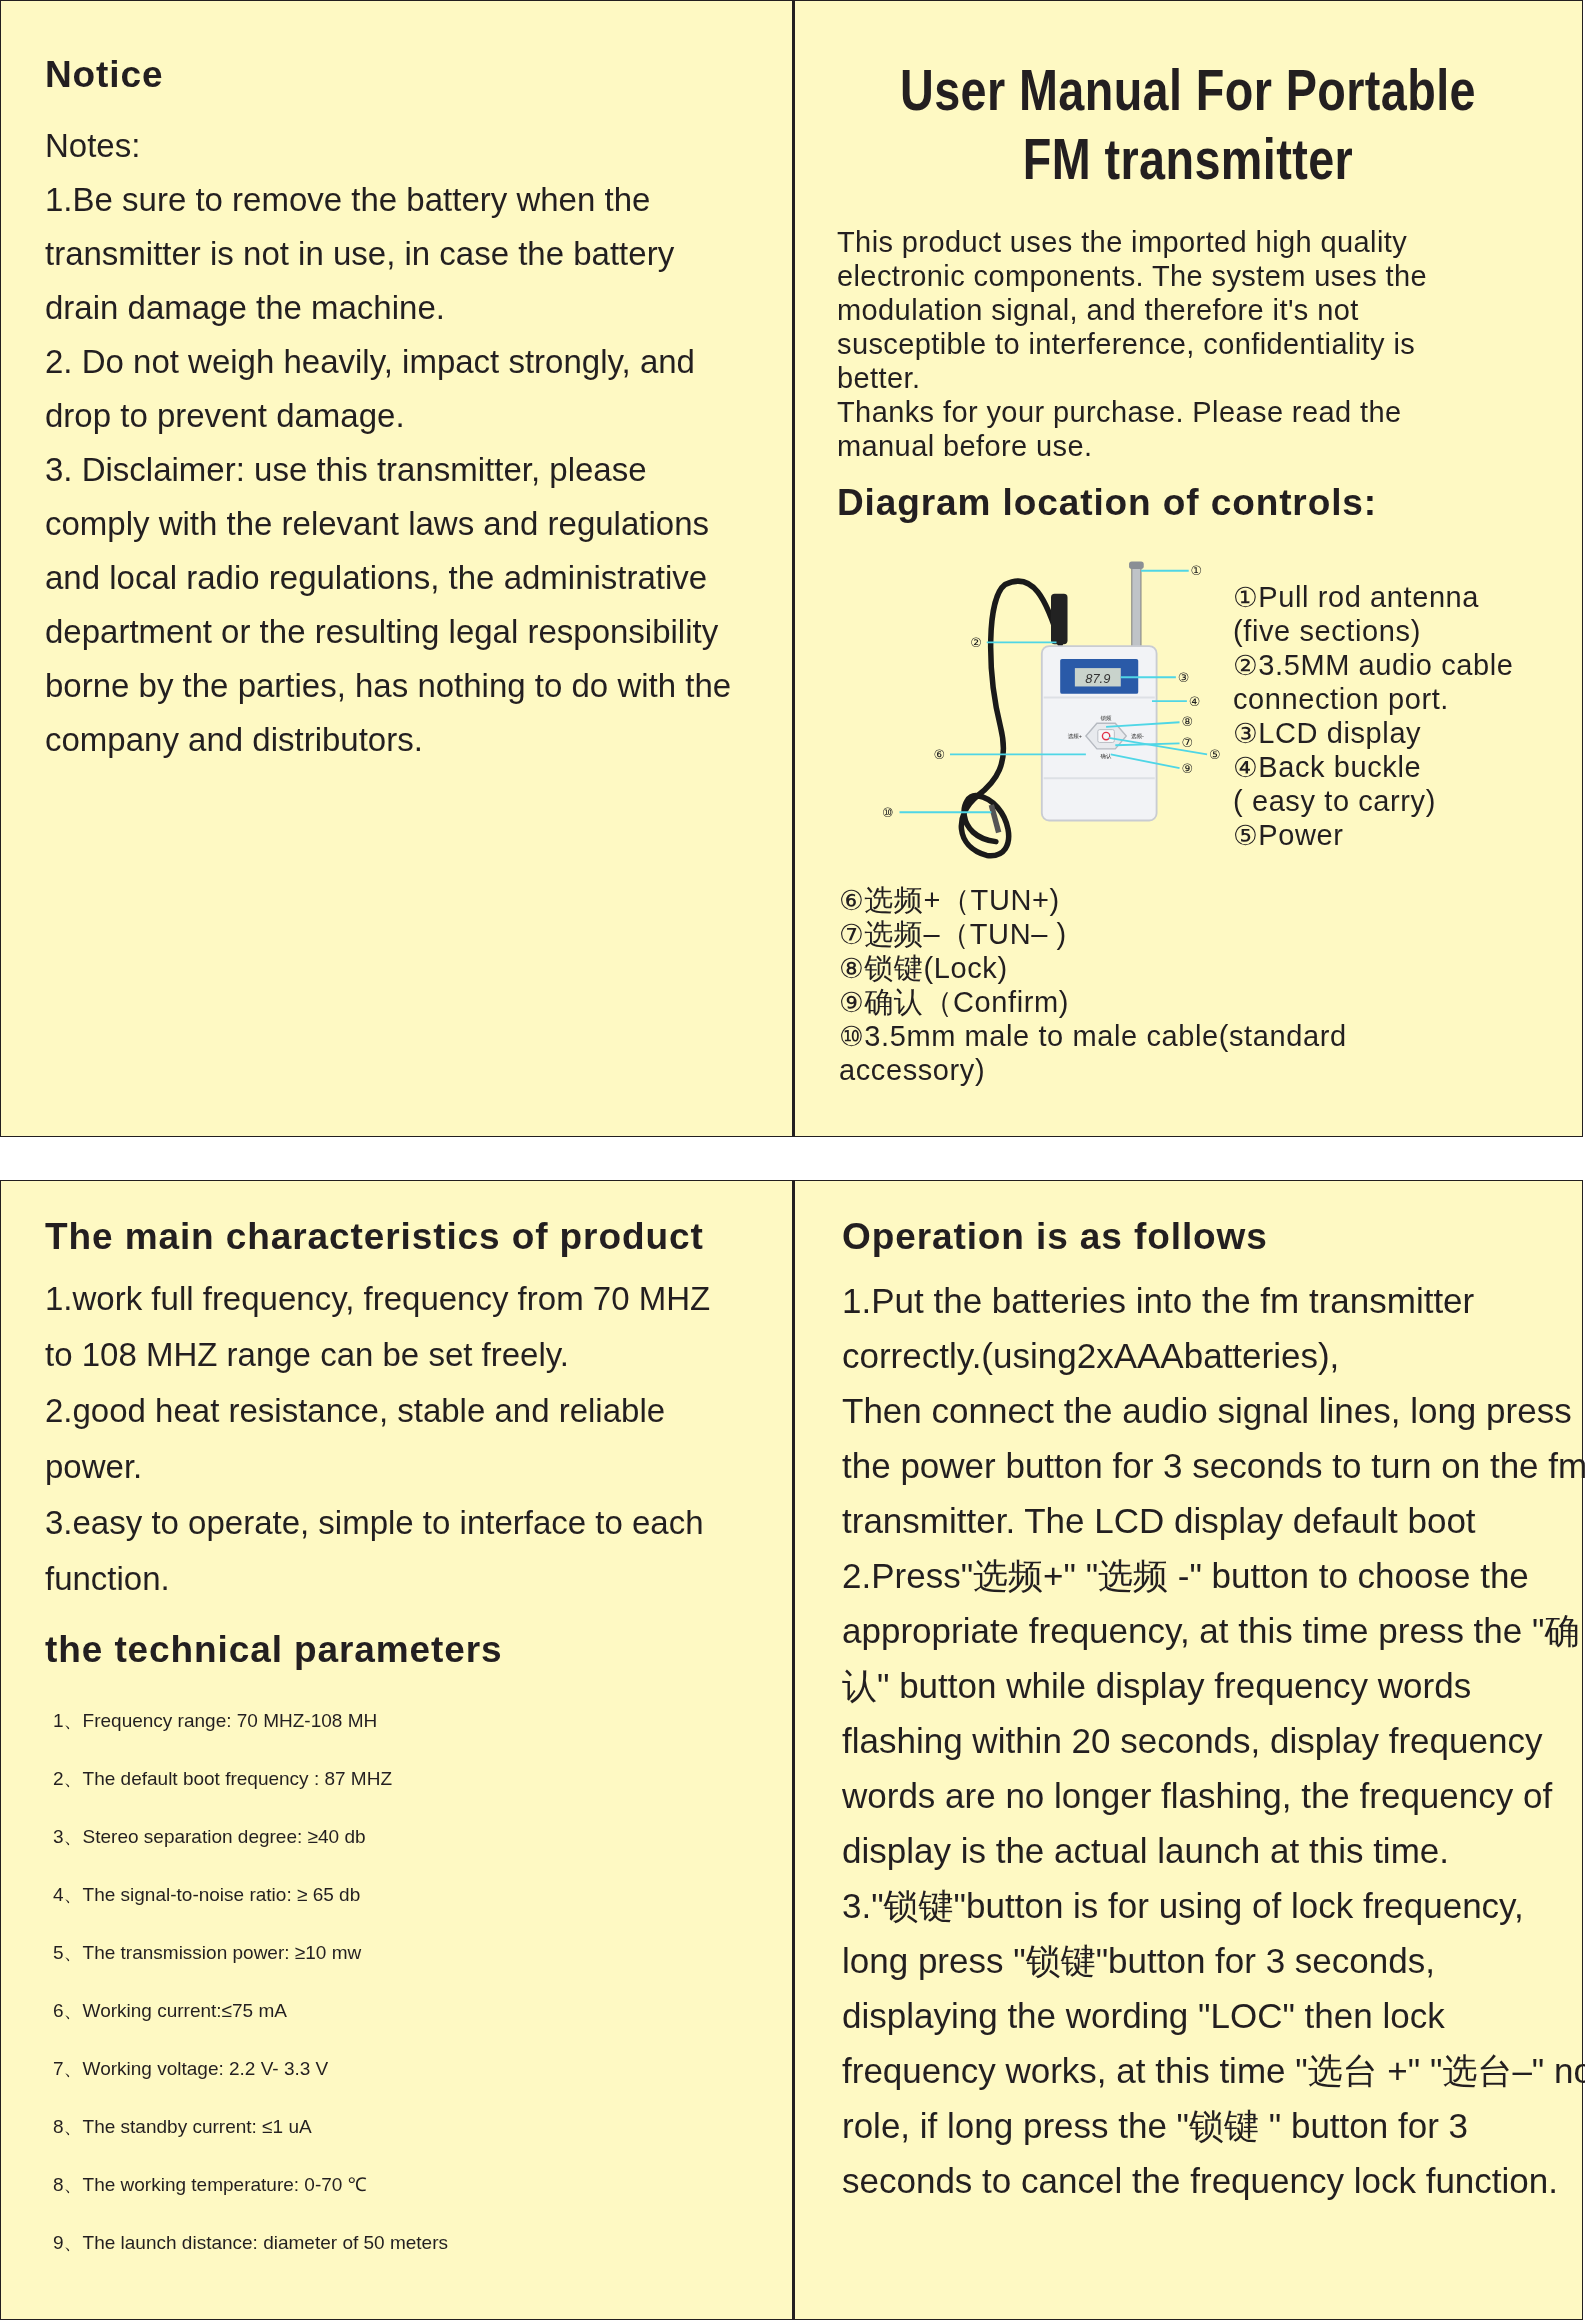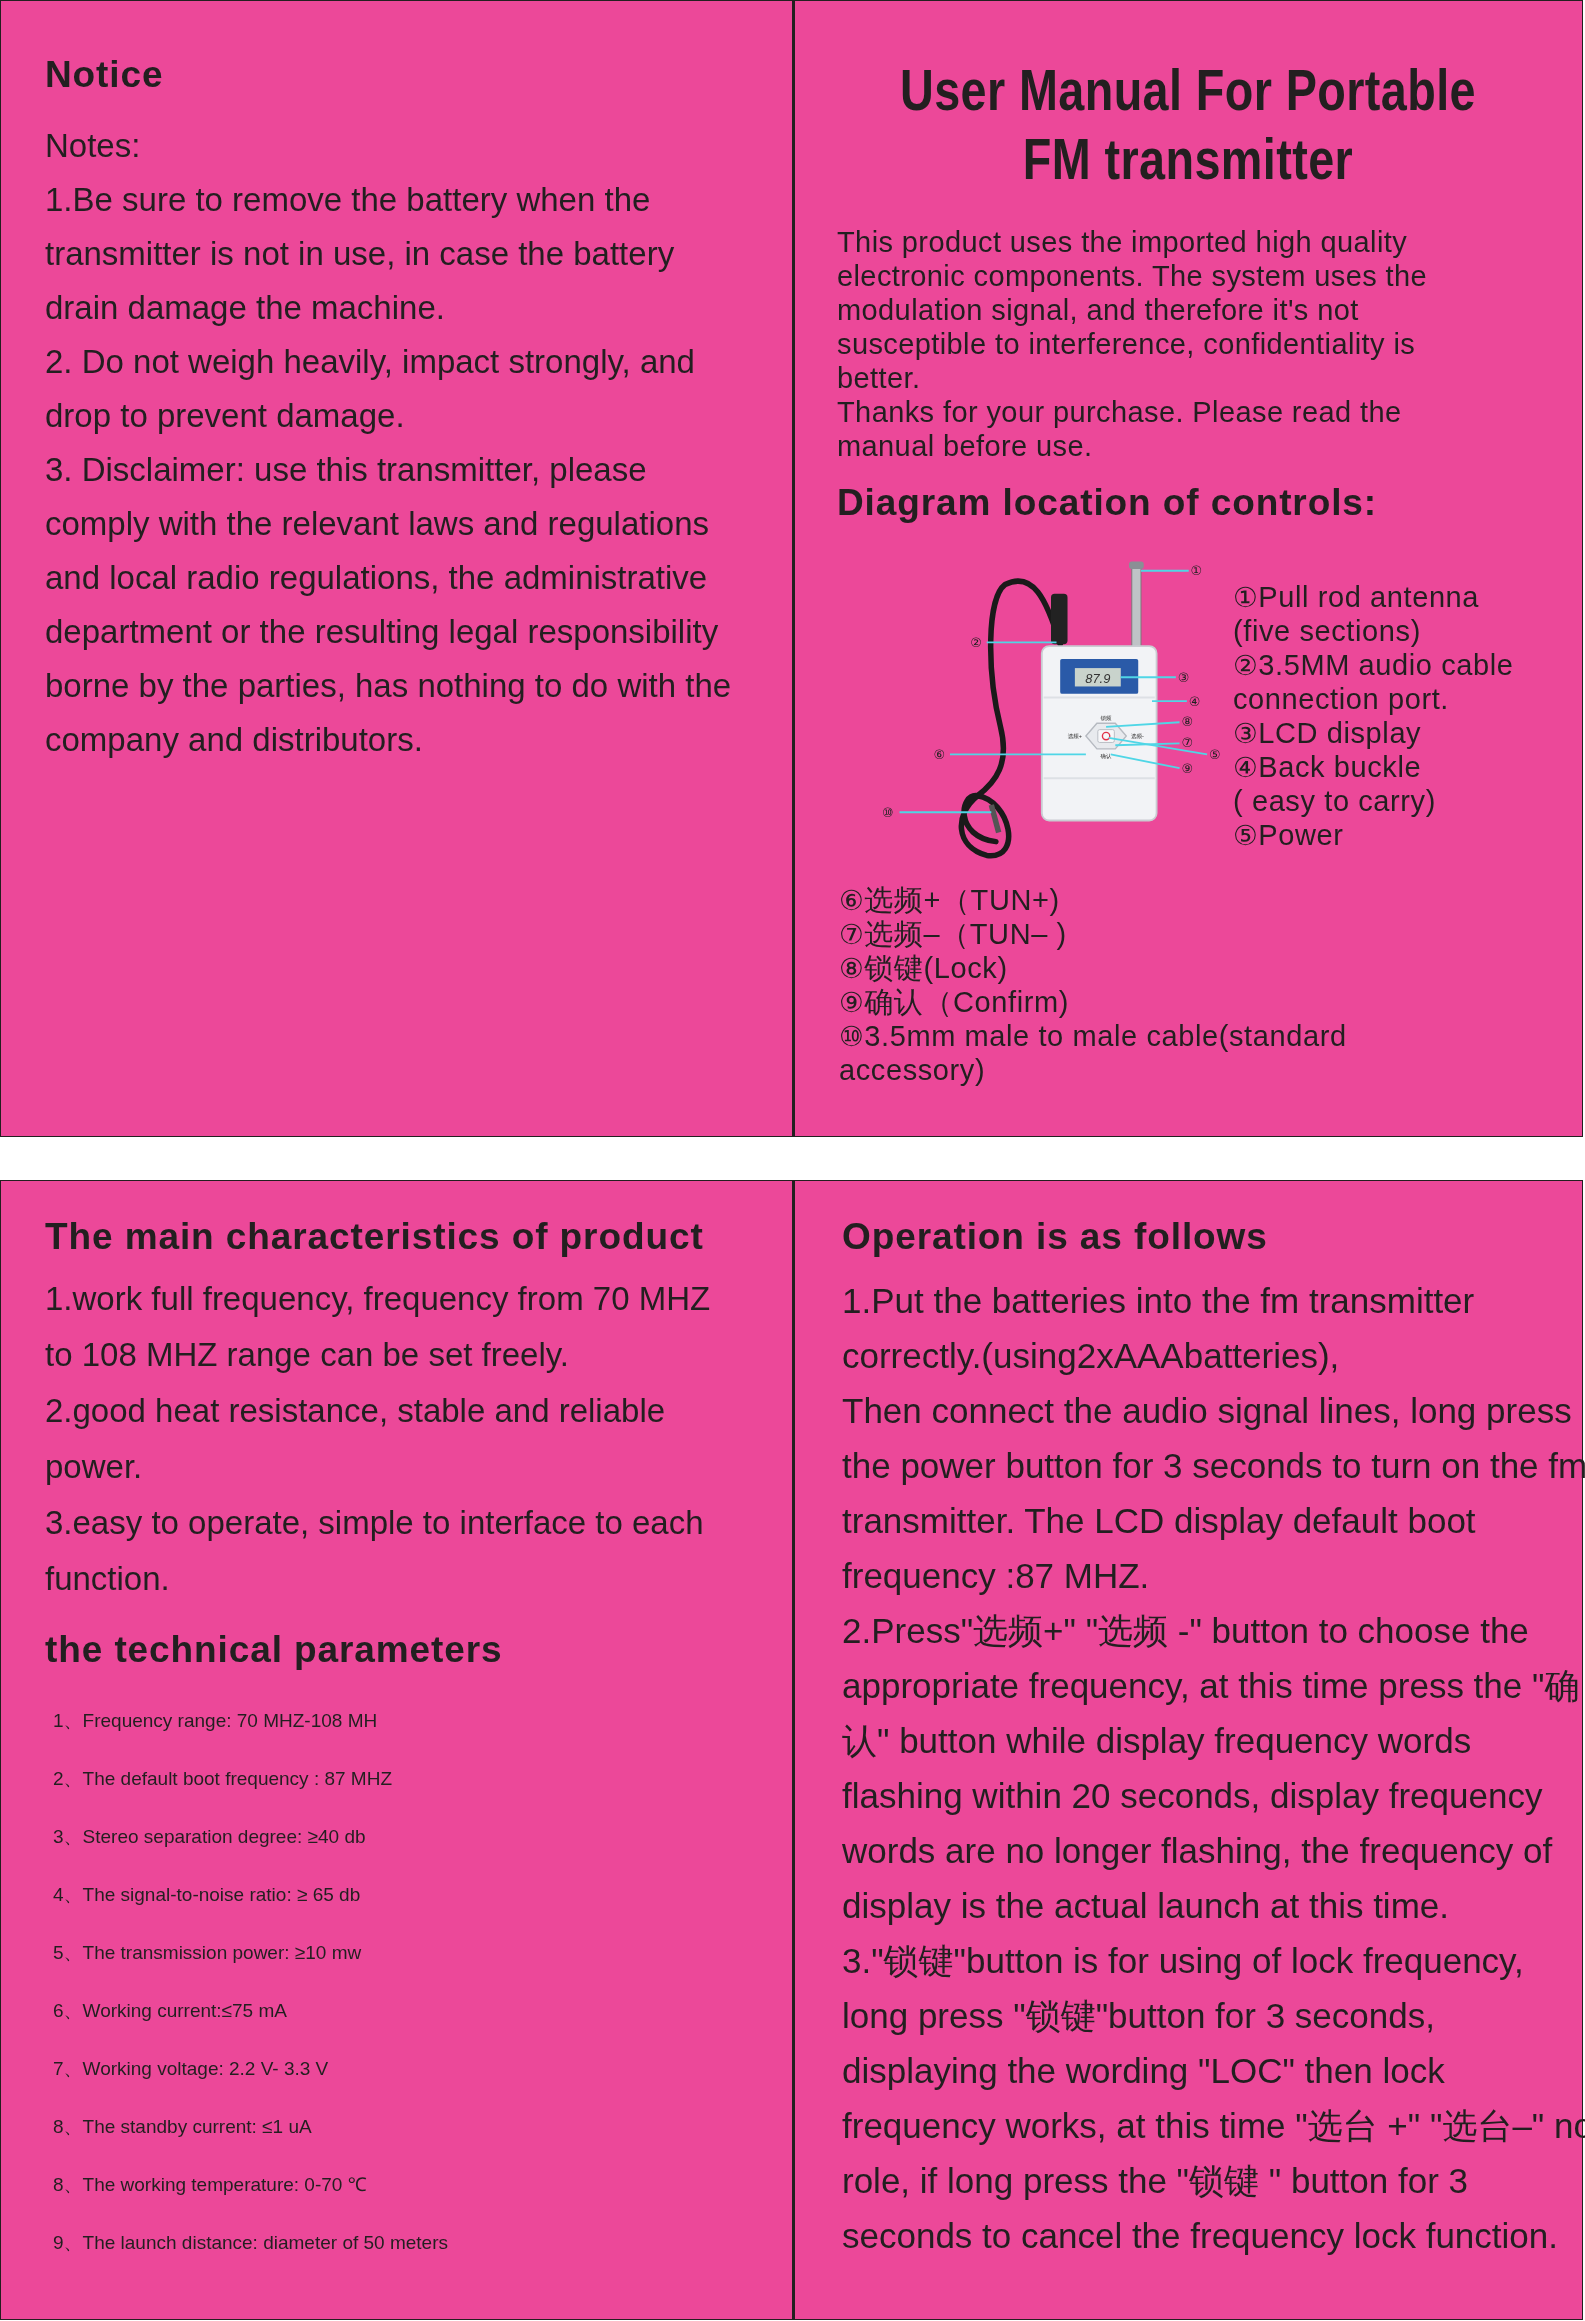--- a/index.html
+++ b/index.html
@@ -1,18 +1,18 @@
 <!DOCTYPE html>
 <html style="font-size:14.7px"><head>
 <meta charset="utf-8">
 <style>
   html, body { margin:0; padding:0; background:#ffffff; }
   body { width:1585px; height:2322px; position:relative; overflow:hidden;
          font-family:"Liberation Sans", sans-serif; color:#231f20; }
-  .sheet { position:absolute; left:0; width:1581px; border:1.8px solid #231f20; background:#ec4899; }
+  .sheet { position:absolute; left:0; width:1581px; border:1.8px solid #231f20; background:#fef9c3; }
   .sheet.top { top:0; height:1135px; }
   .sheet.bottom { top:1180px; height:1138px; }
   .vdiv { position:absolute; top:0; bottom:0; left:791px; width:2.8px; background:#231f20; }
   .panel { position:absolute; top:0; bottom:0; box-sizing:border-box; }
   .panel.left { left:0; width:791px; padding-left:44px; padding-right:18.4px; }
   .panel.right { left:793px; width:788px; padding-left:43px; padding-right:18.4px; }
 
   .h-notice { position:absolute; top:53px; left:44px; font-size:37px; font-weight:bold; letter-spacing:0.9px; margin:0; }
   .spaced { position:absolute; left:44px; right:18.4px; font-size:33px; line-height:54px; margin:0; }
   .spaced p { margin:0; }
@@ -184,21 +184,20 @@
   </section>
 
   <section class="panel right">
     <h2 class="h-op">Operation is as follows</h2>
     <div class="ops">
       <div>1.Put the batteries into the fm transmitter</div>
       <div>correctly.(using2xAAAbatteries),</div>
       <div>Then connect the audio signal lines, long press</div>
       <div>the power button for 3 seconds to turn on the fm</div>
       <div>transmitter. The LCD display default boot</div>
-      <div>frequency :87 MHZ.</div>
       <div>2.Press"选频+" "选频 -" button to choose the</div>
       <div>appropriate frequency, at this time press the "确</div>
       <div>认" button while display frequency words</div>
       <div>flashing within 20 seconds, display frequency</div>
       <div>words are no longer flashing, the frequency of</div>
       <div>display is the actual launch at this time.</div>
       <div>3."锁键"button is for using of lock frequency,</div>
       <div>long press "锁键"button for 3 seconds,</div>
       <div>displaying the wording "LOC" then lock</div>
       <div>frequency works, at this time "选台 +" "选台–" no</div>

